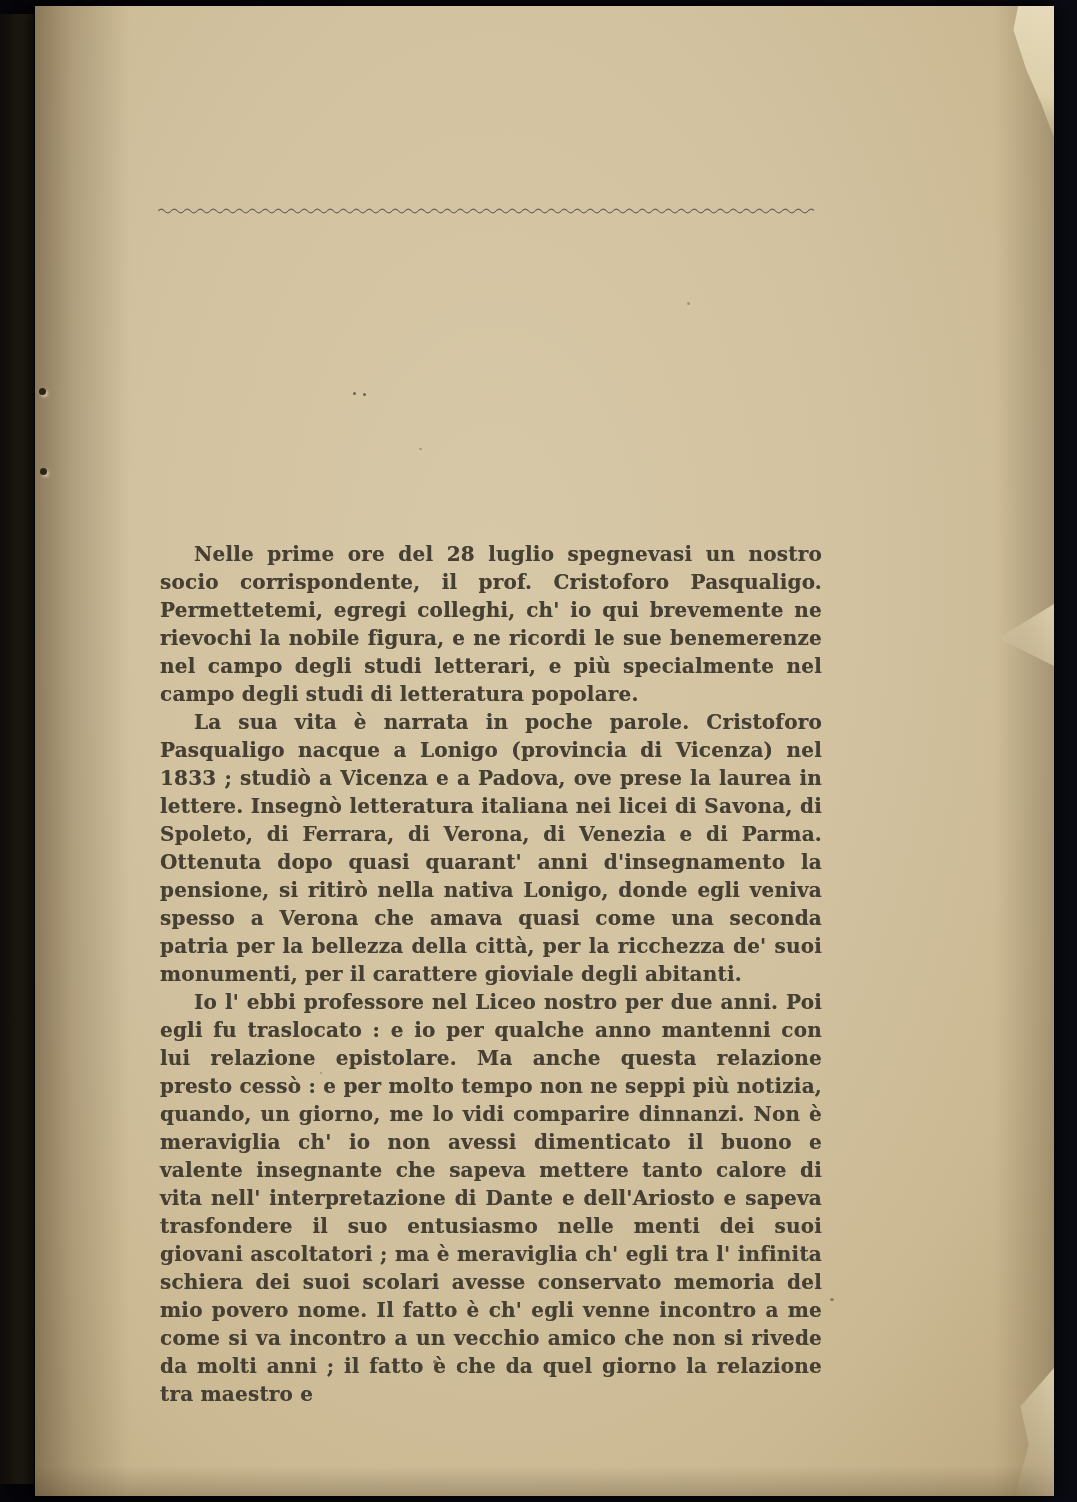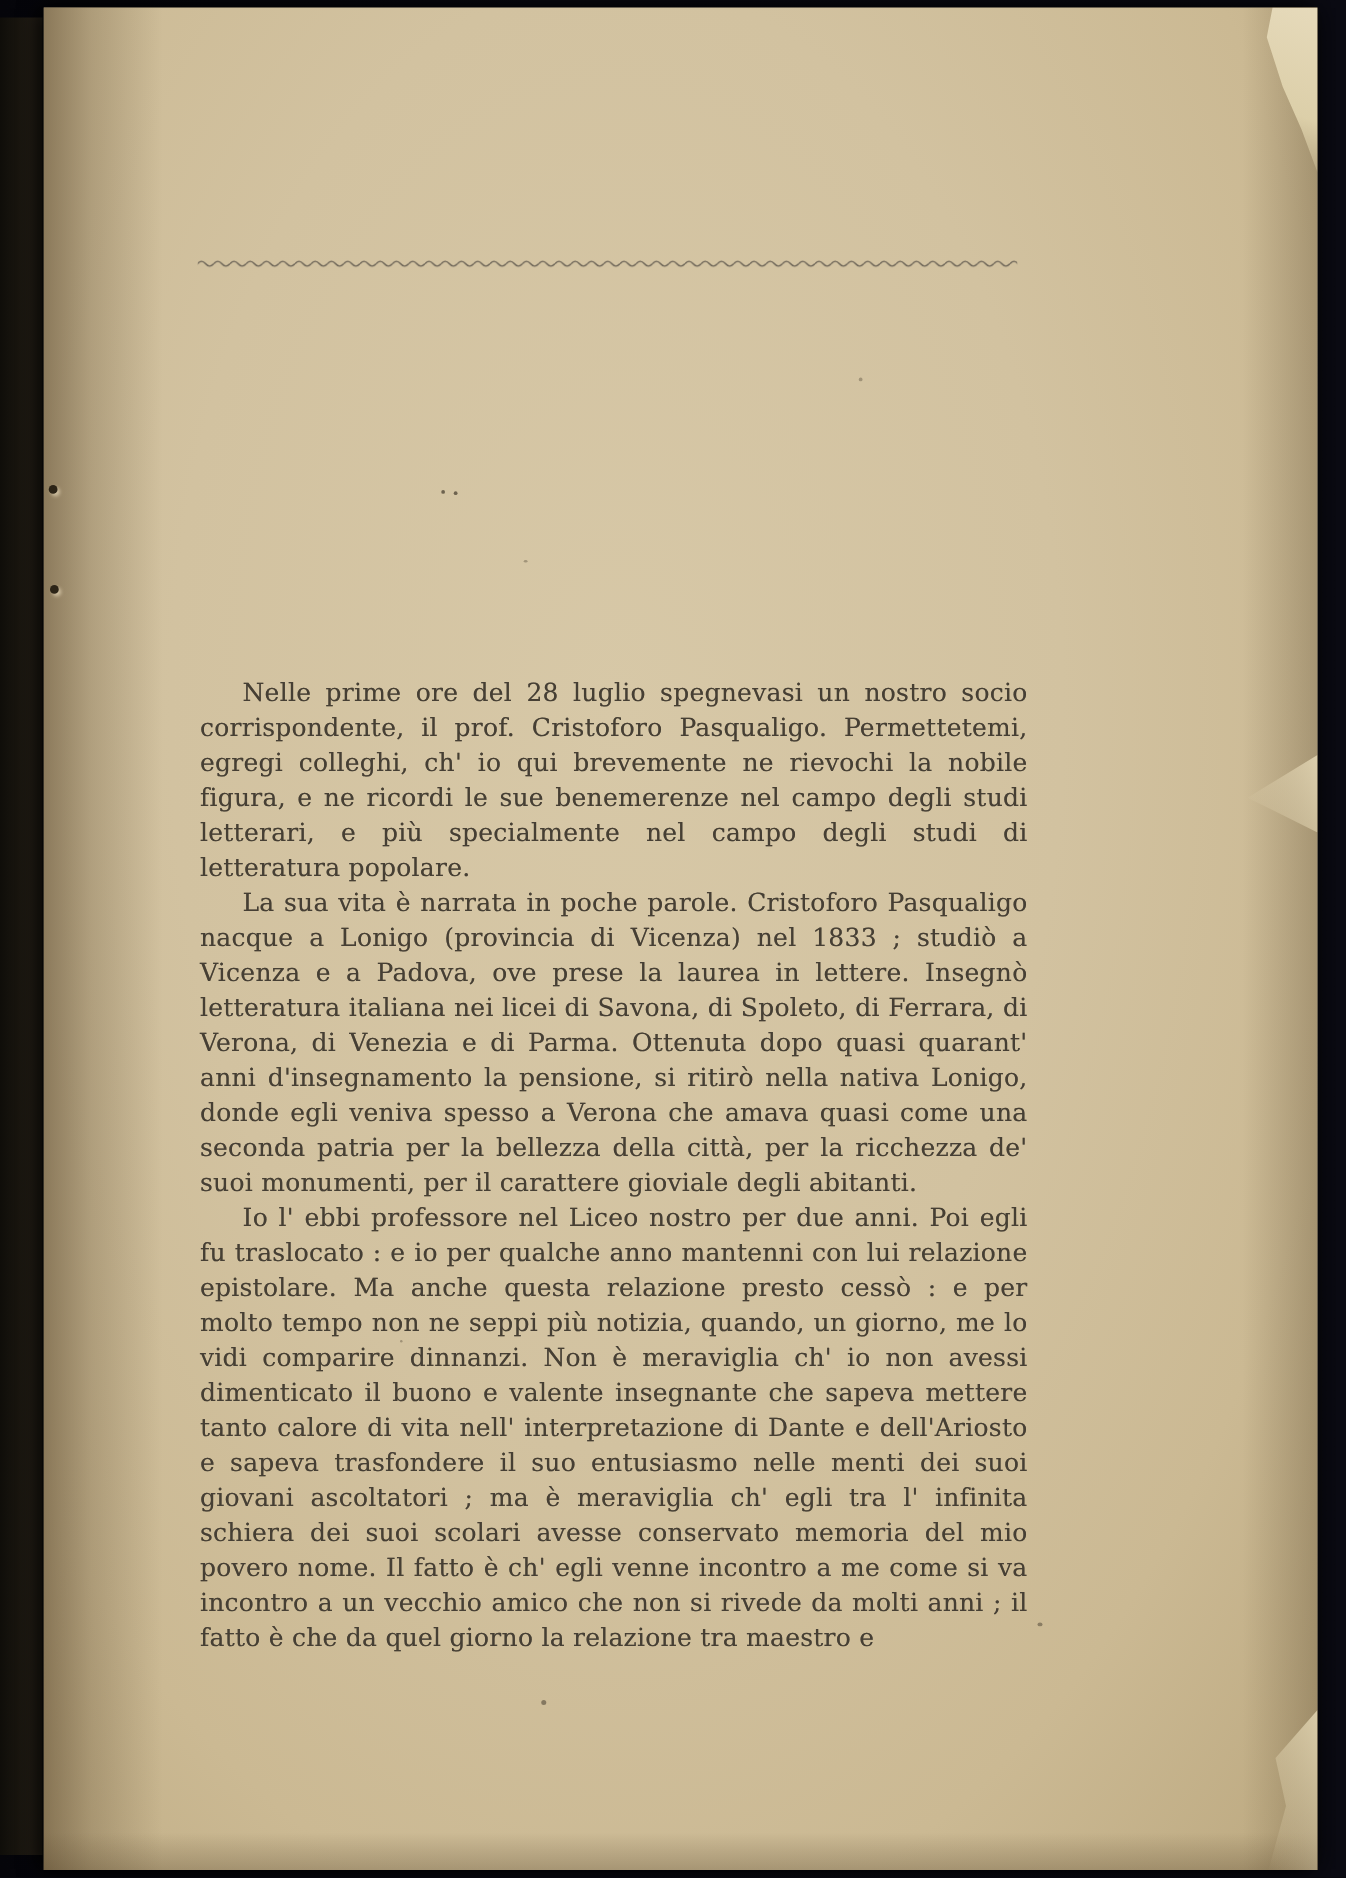--- a/index.html
+++ b/index.html
@@ -7,20 +7,21 @@
     padding: 0;
     background: #08080e;
   }
   .stage {
     position: relative;
     width: 1077px;
     height: 1502px;
     overflow: hidden;
     background: linear-gradient(90deg, #05050a 0%, #0a0a12 40%, #0b0b13 100%);
     font-family: "DejaVu Serif", "Liberation Serif", serif;
+    font-weight: bold;
   }
   
   .under-edge {
     position: absolute;
     left: 0;
     top: 14px;
     width: 34px;
     height: 1470px;
     background: linear-gradient(90deg, #121009 0%, #241f14 55%, #3a3122 90%, #4a3f2b 100%);
     opacity: 0.75;

